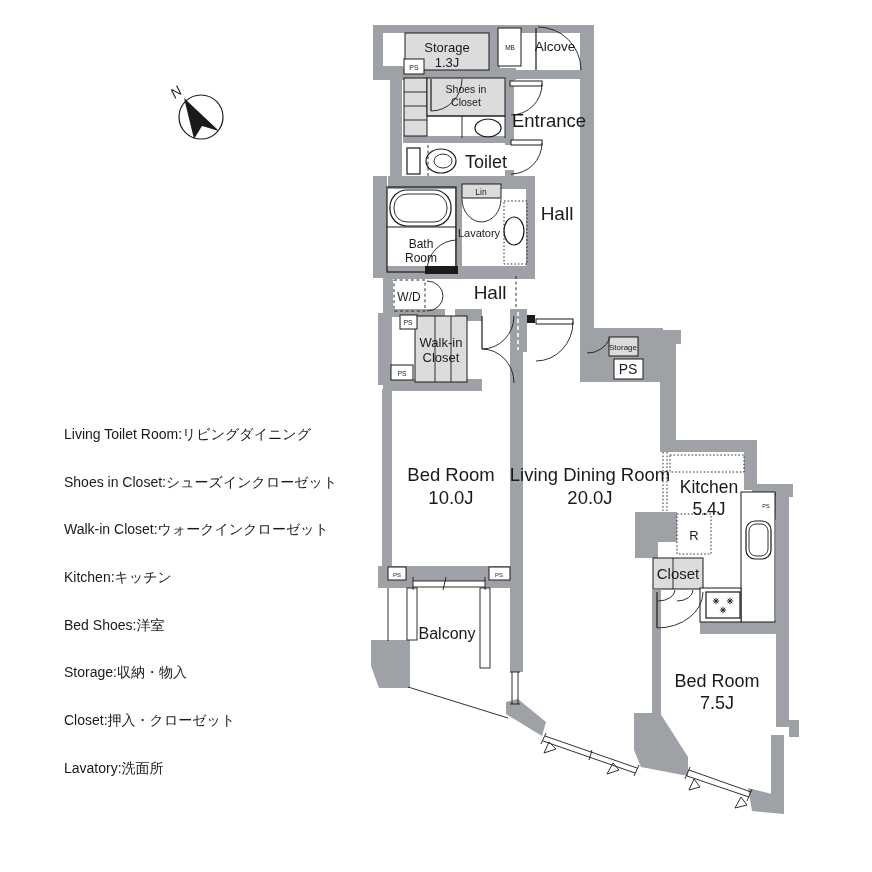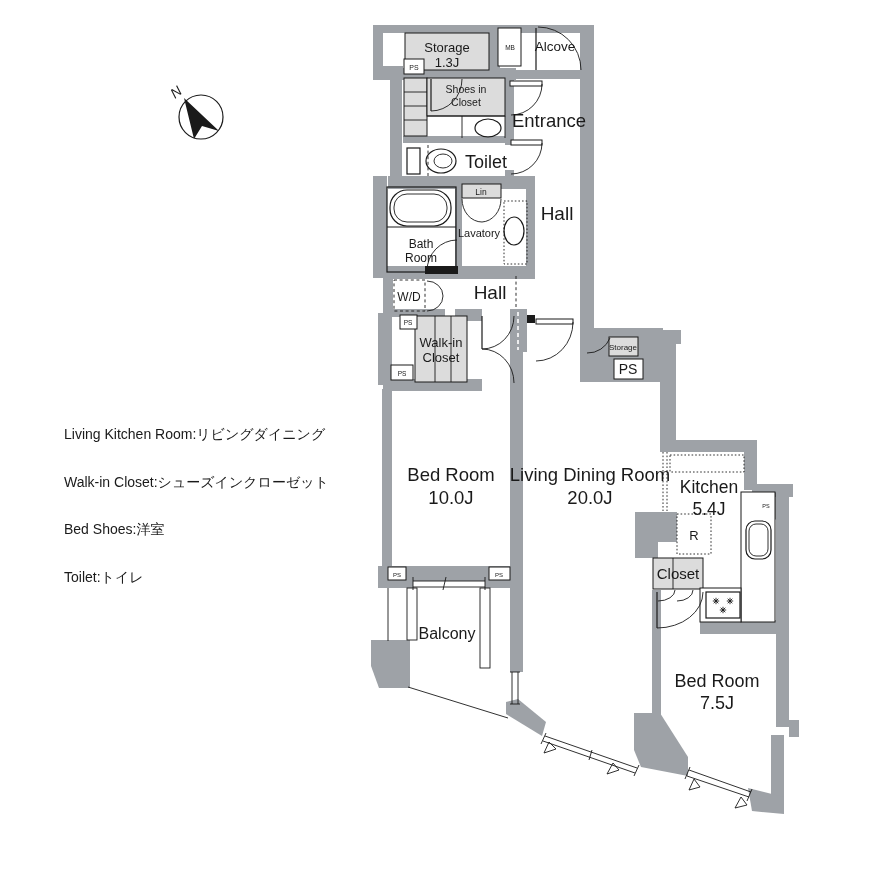--- a/index.html
+++ b/index.html
@@ -210,24 +210,28 @@
     <text class="t" x="397" y="577" font-size="6">PS</text>
     <text class="t" x="499" y="577" font-size="6">PS</text>
     <text class="t" x="678" y="579" font-size="15">Closet</text>
     <text class="t" x="447" y="639" font-size="16">Balcony</text>
     <text class="t" x="717" y="687" font-size="18">Bed Room</text>
     <text class="t" x="717" y="709" font-size="18">7.5J</text>
   </g>
 </svg>
 
 <div id="legend">
-  <div>Living Kitchen Room:リビングダイニング</div>
-  <div>Walk-in Closet:シューズインクローゼット</div>
+  <div>Living Toilet Room:リビングダイニング</div>
+  <div>Shoes in Closet:シューズインクローゼット</div>
+  <div>Walk-in Closet:ウォークインクローゼット</div>
+  <div>Kitchen:キッチン</div>
   <div>Bed Shoes:洋室</div>
-  <div>Toilet:トイレ</div>
+  <div>Storage:収納・物入</div>
+  <div>Closet:押入・クローゼット</div>
+  <div>Lavatory:洗面所</div>
   
   
   
   
   
   
   
   
 </div>
 

